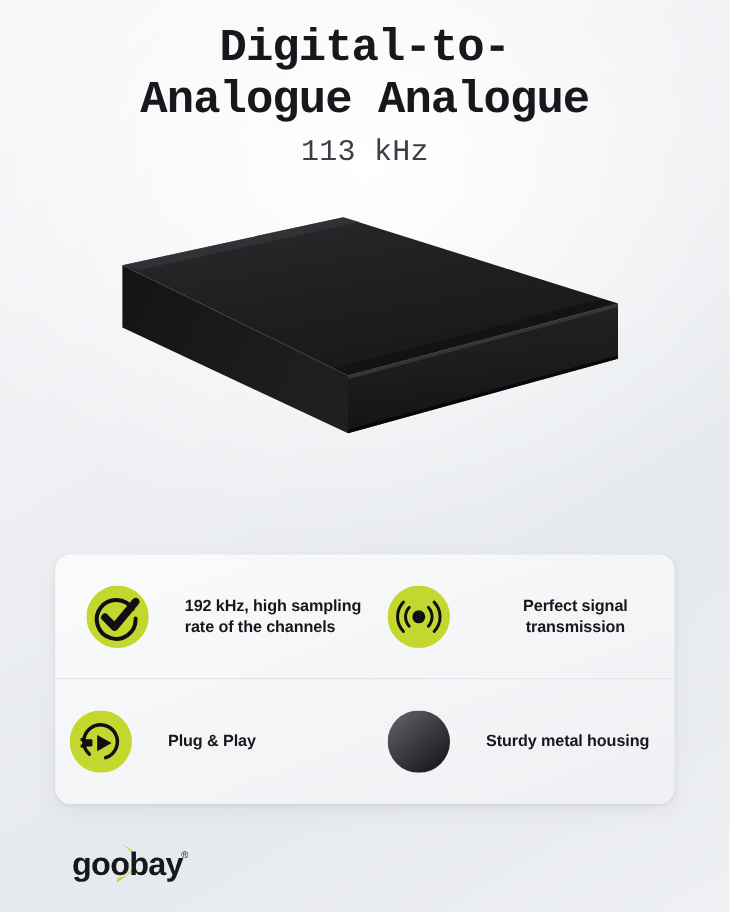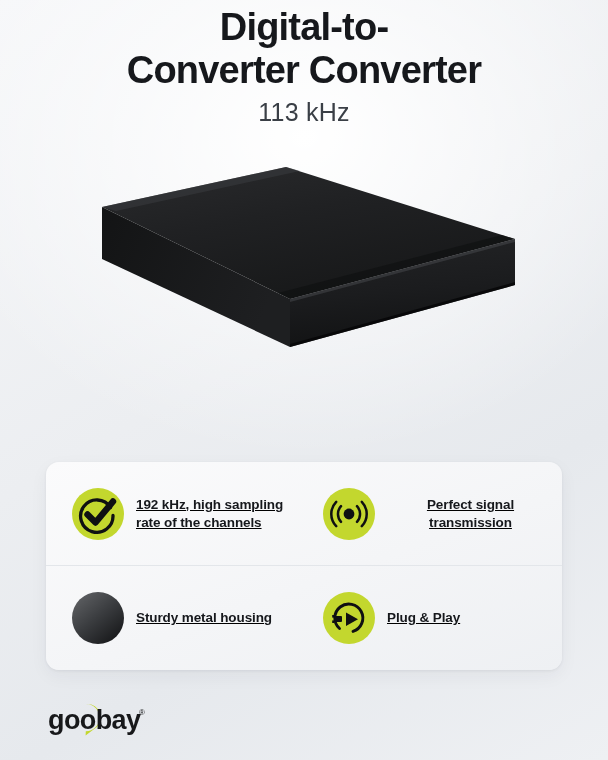--- a/index.html
+++ b/index.html
@@ -7,21 +7,21 @@
   body {
     font-family:"Liberation Sans", sans-serif;
     background:
       radial-gradient(ellipse 90% 60% at 50% 18%, #ffffff 0%, rgba(255,255,255,0) 70%),
       linear-gradient(150deg, #f6f7f9 0%, #eceef1 45%, #e6e9ed 70%, #eef0f3 100%);
     overflow:hidden;
     position:relative;
   }
 
   
-  .header { padding-top:6px; text-align:center; }
+  .header { padding-top:20px; text-align:center;font-family:Liberation Mono, monospace; }
   .title {
     font-size:38px; font-weight:700; color:#16181c;
     line-height:1.12; letter-spacing:-0.8px;
   }
   .title .line2 { display:block; }
   .subtitle {
     margin-top:7px; font-size:25px; font-weight:400;
     color:#3a3f46; letter-spacing:0.2px;
   }
 
@@ -39,42 +39,41 @@
   
   .features {
     position:absolute; left:46px; top:462px; width:516px; height:208px;
     background:linear-gradient(160deg,#fbfbfc 0%, #f4f5f7 55%, #eef0f3 100%);
     border-radius:13px;
     box-shadow:0 1px 3px rgba(40,48,60,0.07), 0 6px 18px rgba(40,48,60,0.05);
   }
   .feat-row { display:flex; height:104px; }
   .feat-row.top .feat-cell { border-bottom:1px solid #e3e6ea; }
   .feat-cell {
-    flex:1; display:flex; align-items:center; gap:12px;
+    flex:1; display:flex; align-items:center; gap:30px;
     padding:0 8px 0 26px;
-    text-decoration:underline;
   }
   .feat-cell.right { padding-left:12px;text-align:center; }
   .icon-wrap { flex:0 0 auto; width:52px; height:52px; }
   .feat-text {
     font-size:13.5px; font-weight:700; color:#16181c;
     line-height:1.32; letter-spacing:-0.1px;
   }
 
   
-  .logo { position:absolute; left:48px; top:702px; display:flex; align-items:flex-start; }
+  .logo { position:absolute; left:60px; top:702px; display:flex; align-items:flex-start; }
   .logo svg { display:block; }
 </style>
 </head>
 <body>
 
 <div class="header">
   <h1 class="title">
     <span>Digital-to-</span>
-    <span class="line2">Converter Converter</span>
+    <span class="line2">Analogue Analogue</span>
   </h1>
   <div class="subtitle">113 kHz</div>
 </div>
 
 <div class="product-stage">
   <div class="product-shadow"></div>
 
   <svg class="device" viewBox="0 0 608 250">
     <defs>
       <linearGradient id="gTop" x1="0" y1="0" x2="0.55" y2="1">
@@ -206,50 +205,50 @@
           <path d="M38.8,13.8 A17.6,17.6 0 0 1 38.8,38.2" fill="none" stroke="#0f1012" stroke-width="2.5" stroke-linecap="round"></path>
         </svg>
       </span>
       <span class="feat-text">Perfect signal transmission</span>
     </div>
 
   </div>
 
   <div class="feat-row bottom">
 
+    <div class="feat-cell right">
+      <span class="icon-wrap">
+        <svg viewBox="0 0 52 52" width="52" height="52">
+          <circle cx="26" cy="26" r="26" fill="#c3d72e"></circle>
+          <path d="M16.5,36.5 A14,14 0 1 1 30,39.4" fill="none" stroke="#0f1012" stroke-width="2.9" stroke-linecap="round"></path>
+          <path d="M23,20.5 L23,34 L35,27.2 Z" fill="#0f1012"></path>
+          <rect x="11.5" y="24" width="7.5" height="6" rx="1" fill="#0f1012"></rect>
+          <rect x="9.2" y="23" width="2.2" height="2.6" fill="#0f1012"></rect>
+          <rect x="9.2" y="28.4" width="2.2" height="2.6" fill="#0f1012"></rect>
+        </svg>
+      </span>
+      <span class="feat-text">Plug &amp; Play</span>
+    </div>
+
     <div class="feat-cell">
       <span class="icon-wrap">
         <svg viewBox="0 0 52 52" width="52" height="52">
           <defs>
             <linearGradient id="sph" x1="0.15" y1="0.1" x2="0.85" y2="0.95">
               <stop offset="0%" stop-color="#5a5c5f"></stop>
               <stop offset="45%" stop-color="#3b3d40"></stop>
               <stop offset="100%" stop-color="#17181a"></stop>
             </linearGradient>
           </defs>
           <circle cx="26" cy="26" r="26" fill="url(#sph)"></circle>
         </svg>
       </span>
       <span class="feat-text">Sturdy metal housing</span>
     </div>
 
-    <div class="feat-cell right">
-      <span class="icon-wrap">
-        <svg viewBox="0 0 52 52" width="52" height="52">
-          <circle cx="26" cy="26" r="26" fill="#c3d72e"></circle>
-          <path d="M16.5,36.5 A14,14 0 1 1 30,39.4" fill="none" stroke="#0f1012" stroke-width="2.9" stroke-linecap="round"></path>
-          <path d="M23,20.5 L23,34 L35,27.2 Z" fill="#0f1012"></path>
-          <rect x="11.5" y="24" width="7.5" height="6" rx="1" fill="#0f1012"></rect>
-          <rect x="9.2" y="23" width="2.2" height="2.6" fill="#0f1012"></rect>
-          <rect x="9.2" y="28.4" width="2.2" height="2.6" fill="#0f1012"></rect>
-        </svg>
-      </span>
-      <span class="feat-text">Plug &amp; Play</span>
-    </div>
-
   </div>
 </div>
 
 <div class="logo">
   <svg width="108" height="34" viewBox="0 0 108 34">
 
     <path d="M38,2 A13.6,13.6 0 1 1 37.8,29.3 L37.6,33.6 L45.5,27.6 A13.6,13.6 0 0 0 38,2 Z" fill="#c3d72e"></path>
     <text x="0" y="27" font-family="Liberation Sans, sans-serif" font-size="27" font-weight="700" fill="#17181a" letter-spacing="-0.6">goobay</text>
     <text x="91" y="13" font-family="Liberation Sans, sans-serif" font-size="8" fill="#17181a">®</text>
   </svg>

